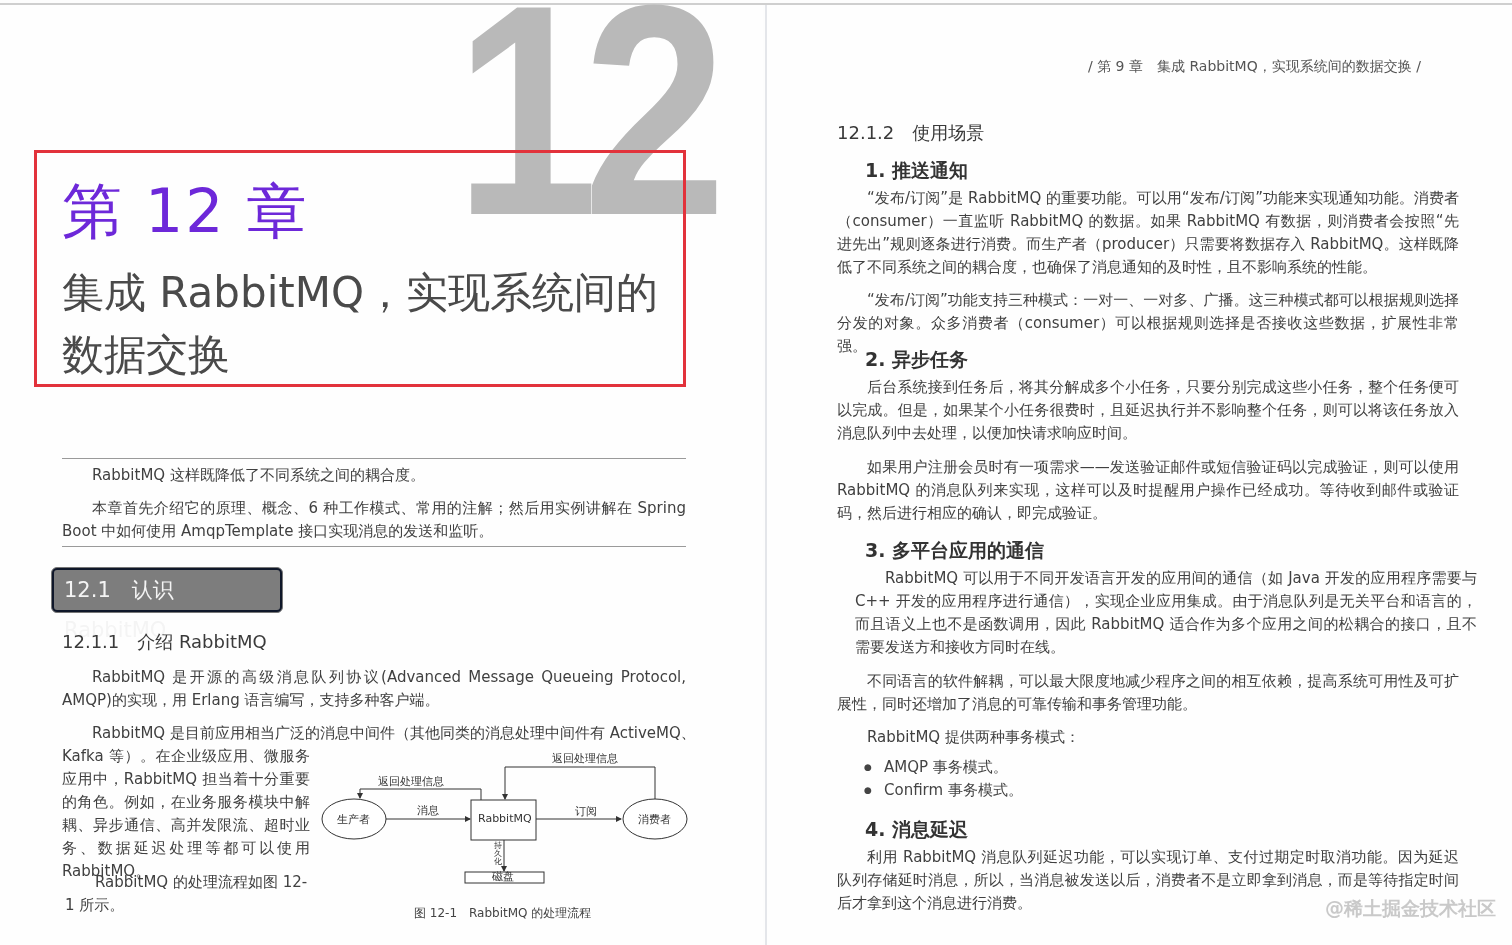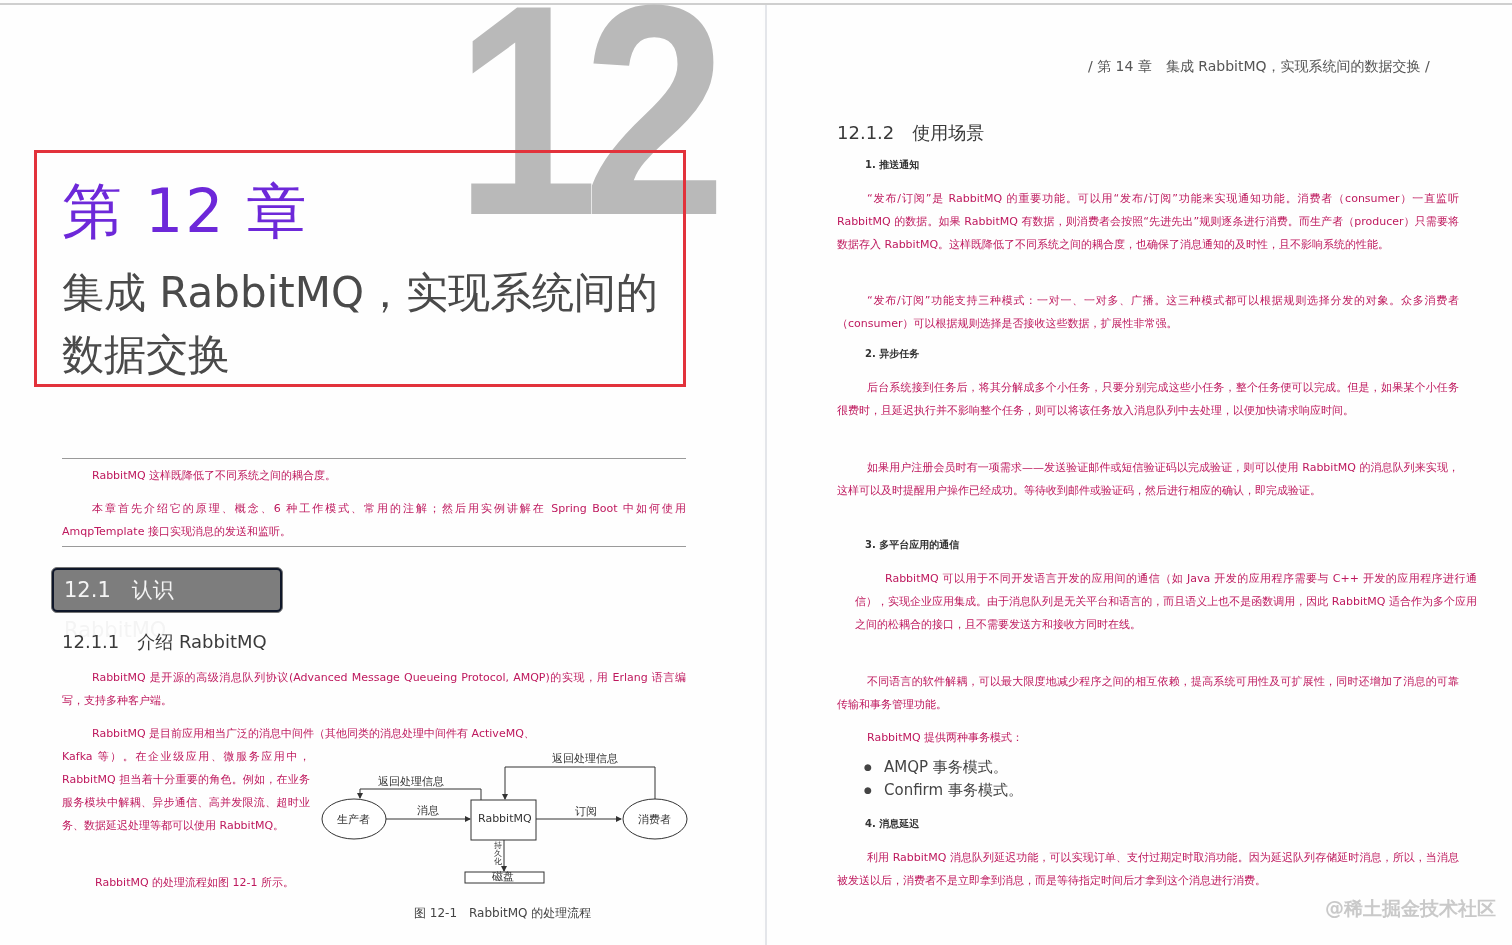--- a/index.html
+++ b/index.html
@@ -14,30 +14,30 @@
   .big-num { position: absolute; left: 455px; top: -40px; font-family: "Liberation Sans", sans-serif; font-weight: bold;
     font-size: 300px; letter-spacing: -18px; color: #b9b9b9; line-height: 1; transform: scaleX(0.86); transform-origin: left top; }
 
   .highlight-box { position: absolute; left: 34px; top: 150px; width: 652px; height: 237px; border: 3px solid #e2323b; }
 
   .chap-label { position: absolute; left: 62px; top: 172px; font-size: 60px; color: #6d28d9; letter-spacing: 2px; text-align: center; }
   .chap-title { position: absolute; left: 62px; top: 262px; width: 620px; font-size: 42px; line-height: 62px; color: #4a4a4a; }
 
   .rule { position: absolute; left: 62px; width: 624px; height: 1px; background: #9a9a9a; }
 
-  .p { position: absolute; font-size: 11px; line-height: 23px; color: #be185d; }
+  .p { position: absolute; font-size: 15px; line-height: 23px; color: #404040; }
   .indent { text-indent: 30px; }
 
   .sec-banner { position: absolute; left: 51px; top: 567px; width: 232px; height: 46px; border: 1px solid #777; border-radius: 6px;
     background: #0f172a; padding: 2px; }
   .sec-banner-inner { width: 100%; height: 100%; background: #7d7d7d; border-radius: 3px; color: #f4f4f4;
     font-size: 21px; line-height: 40px; padding-left: 10px; }
 
   .subhead { position: absolute; font-size: 18px; color: #3a3a3a; }
-  .item-head { position: absolute; font-size: 10px; color: #333; font-weight: bold; }
+  .item-head { position: absolute; font-size: 19px; color: #333; font-weight: bold; }
 
   
   .diagram { position: absolute; left: 318px; top: 748px; width: 372px; height: 180px; }
   .diagram svg { position: absolute; left: 0; top: 0; }
   .dlabel { position: absolute; font-size: 11px; color: #333; white-space: nowrap; }
   .fig-caption { position: absolute; left: 414px; top: 905px; font-size: 12px; color: #444; }
 
   .header-running { position: absolute; left: 1088px; top: 58px; font-size: 14px; color: #555; white-space: nowrap; }
 
   .bullet { position: absolute; font-size: 15px; color: #444; }
@@ -106,21 +106,21 @@
   <div class="dlabel" style="left:99px; top:55px;">消息</div>
   <div class="dlabel" style="left:257px; top:56px;">订阅</div>
   <div class="dlabel" style="left:60px; top:26px;">返回处理信息</div>
   <div class="dlabel" style="left:234px; top:3px;">返回处理信息</div>
   <div class="dlabel" style="left:176px; top:94px; font-size:8px; width:9px; white-space:normal; line-height:8px;">持久化</div>
 </div>
 <div class="fig-caption">图 12-1　RabbitMQ 的处理流程</div>
 
 <div class="page-right"></div>
 
-<div class="header-running">/ 第 14 章　集成 RabbitMQ，实现系统间的数据交换 /</div>
+<div class="header-running">/ 第 9 章　集成 RabbitMQ，实现系统间的数据交换 /</div>
 <div class="subhead" style="left:837px; top:121px;">12.1.2　使用场景</div>
 
 <div class="item-head" style="left:865px; top:158px;">1. 推送通知</div>
 <div class="p indent" style="left:837px; top:187px; width:622px; text-align:justify;">“发布/订阅”是 RabbitMQ 的重要功能。可以用“发布/订阅”功能来实现通知功能。消费者（consumer）一直监听 RabbitMQ 的数据。如果 RabbitMQ 有数据，则消费者会按照“先进先出”规则逐条进行消费。而生产者（producer）只需要将数据存入 RabbitMQ。这样既降低了不同系统之间的耦合度，也确保了消息通知的及时性，且不影响系统的性能。</div>
 <div class="p indent" style="left:837px; top:289px; width:622px; text-align:justify;">“发布/订阅”功能支持三种模式：一对一、一对多、广播。这三种模式都可以根据规则选择分发的对象。众多消费者（consumer）可以根据规则选择是否接收这些数据，扩展性非常强。</div>
 
 <div class="item-head" style="left:865px; top:347px;">2. 异步任务</div>
 <div class="p indent" style="left:837px; top:376px; width:622px; text-align:justify;">后台系统接到任务后，将其分解成多个小任务，只要分别完成这些小任务，整个任务便可以完成。但是，如果某个小任务很费时，且延迟执行并不影响整个任务，则可以将该任务放入消息队列中去处理，以便加快请求响应时间。</div>
 <div class="p indent" style="left:837px; top:456px; width:622px; text-align:justify;">如果用户注册会员时有一项需求——发送验证邮件或短信验证码以完成验证，则可以使用 RabbitMQ 的消息队列来实现，这样可以及时提醒用户操作已经成功。等待收到邮件或验证码，然后进行相应的确认，即完成验证。</div>
 

